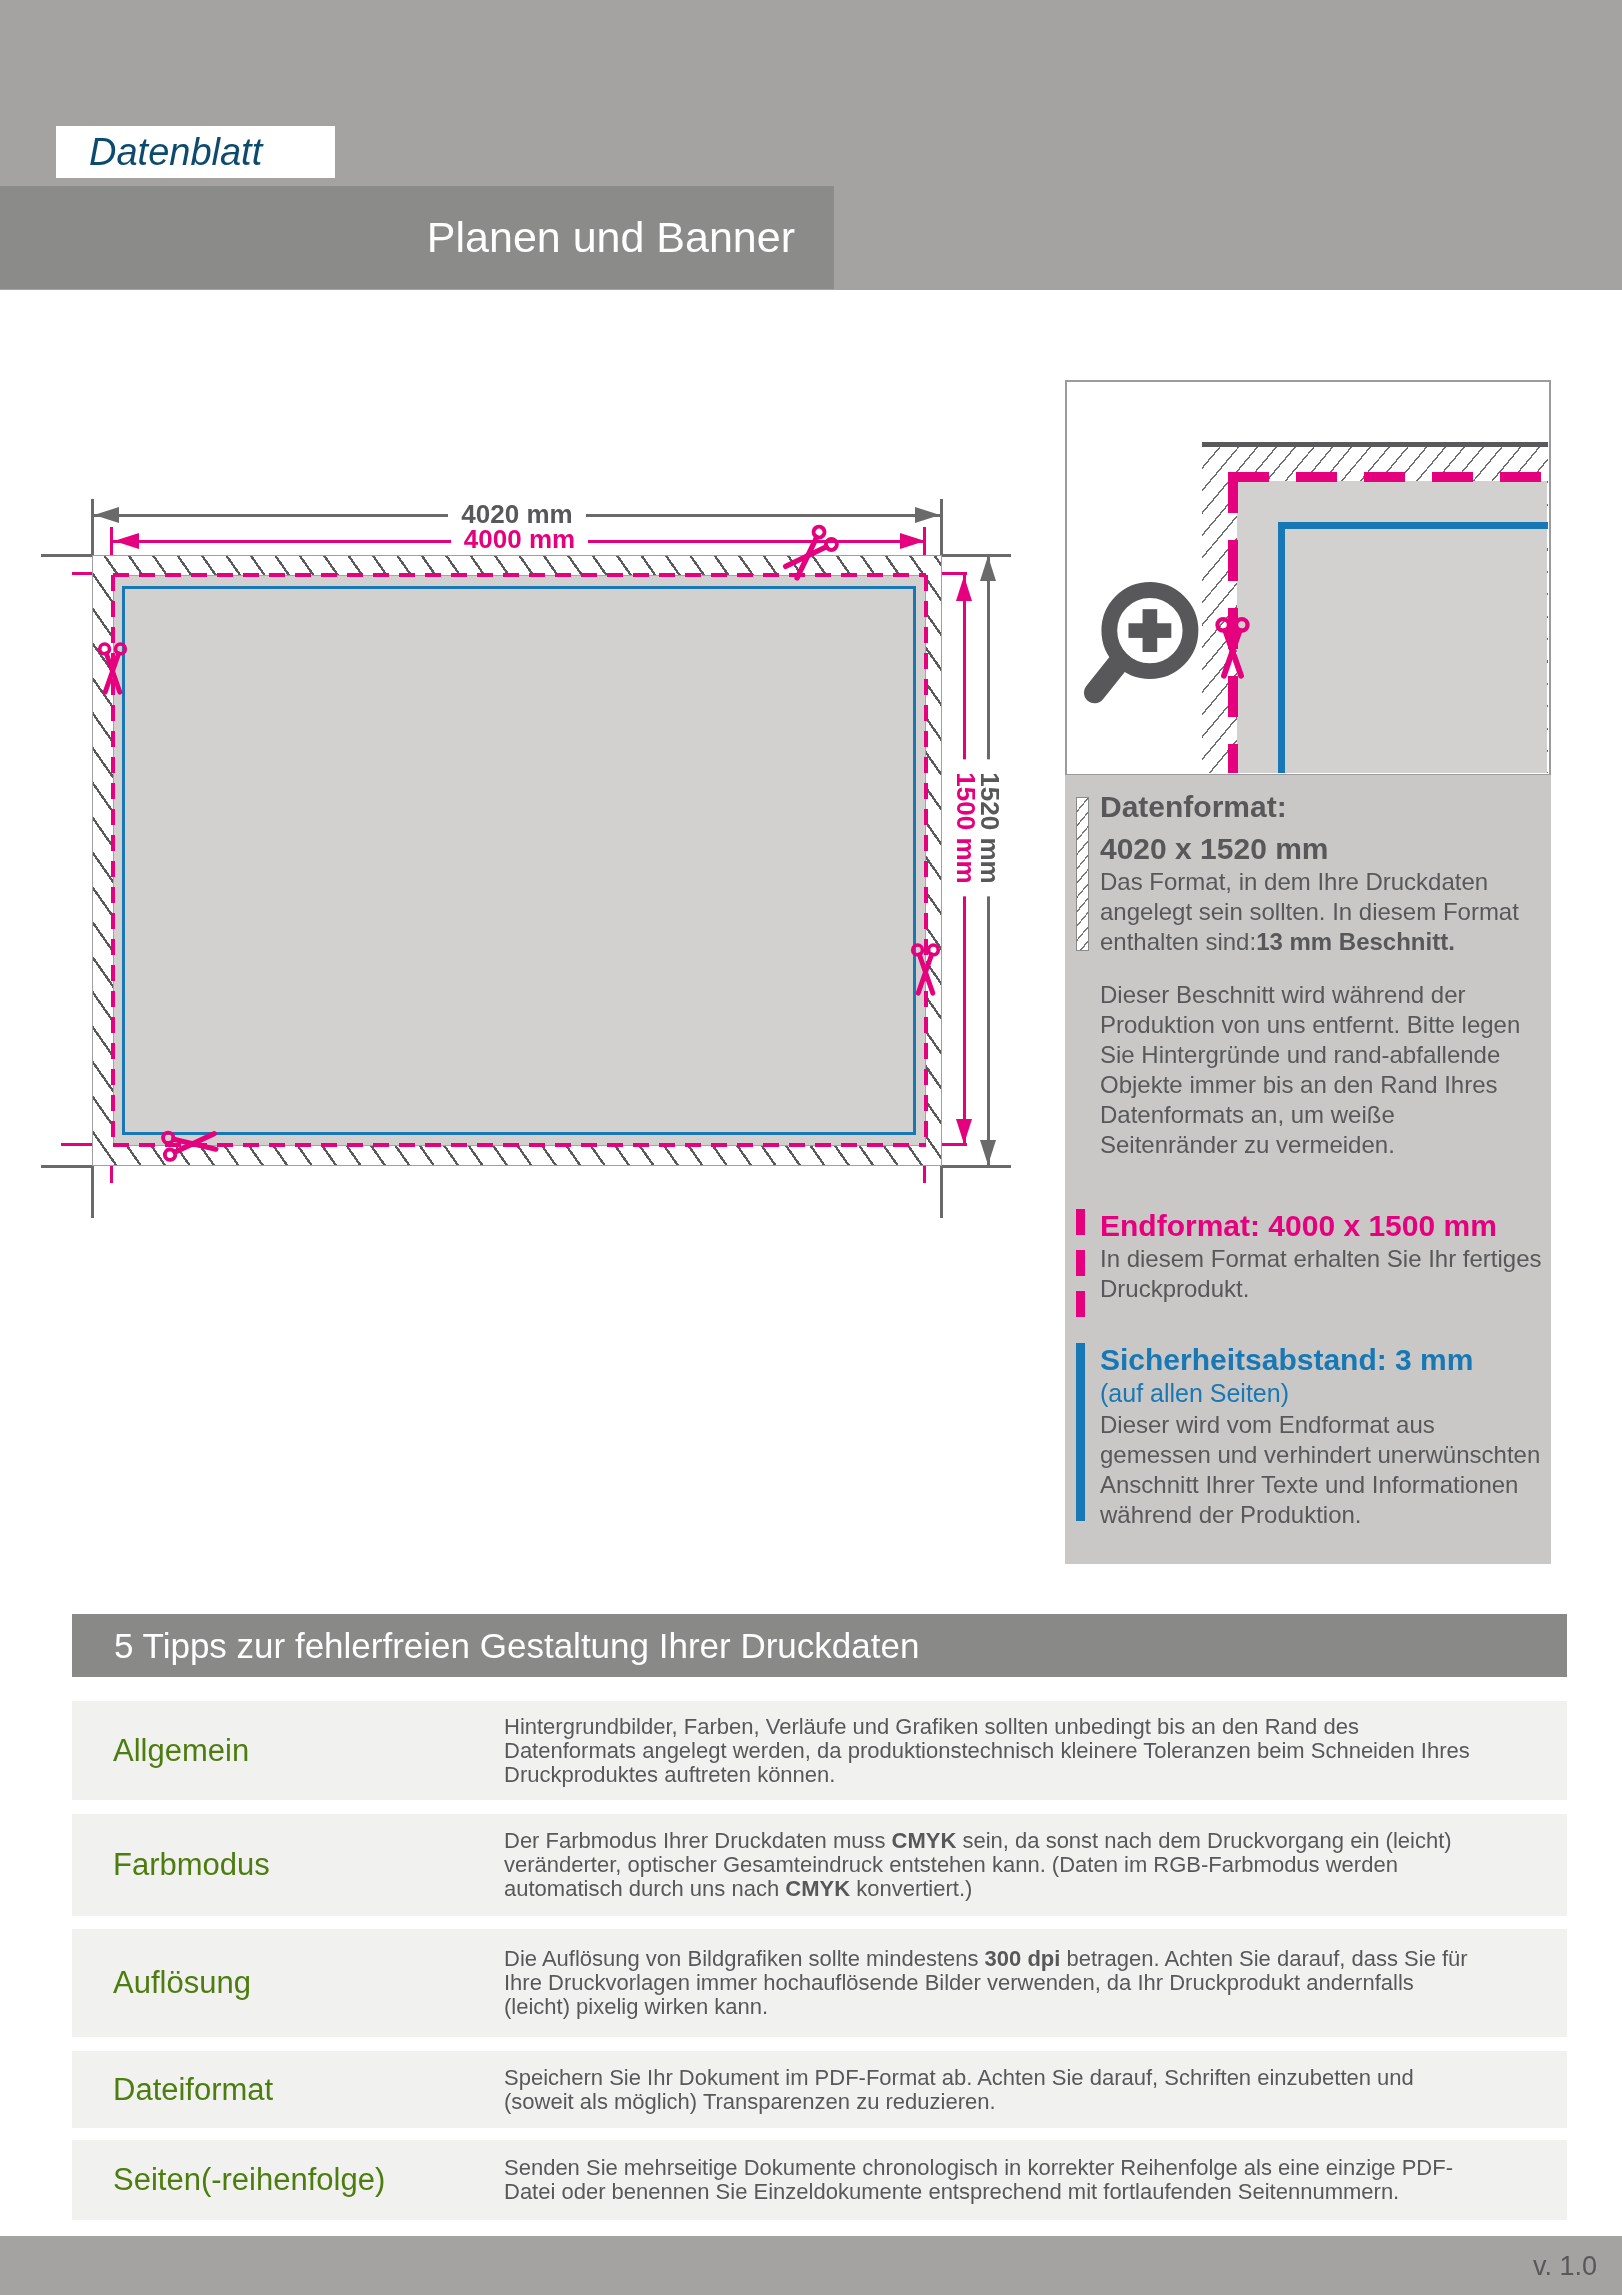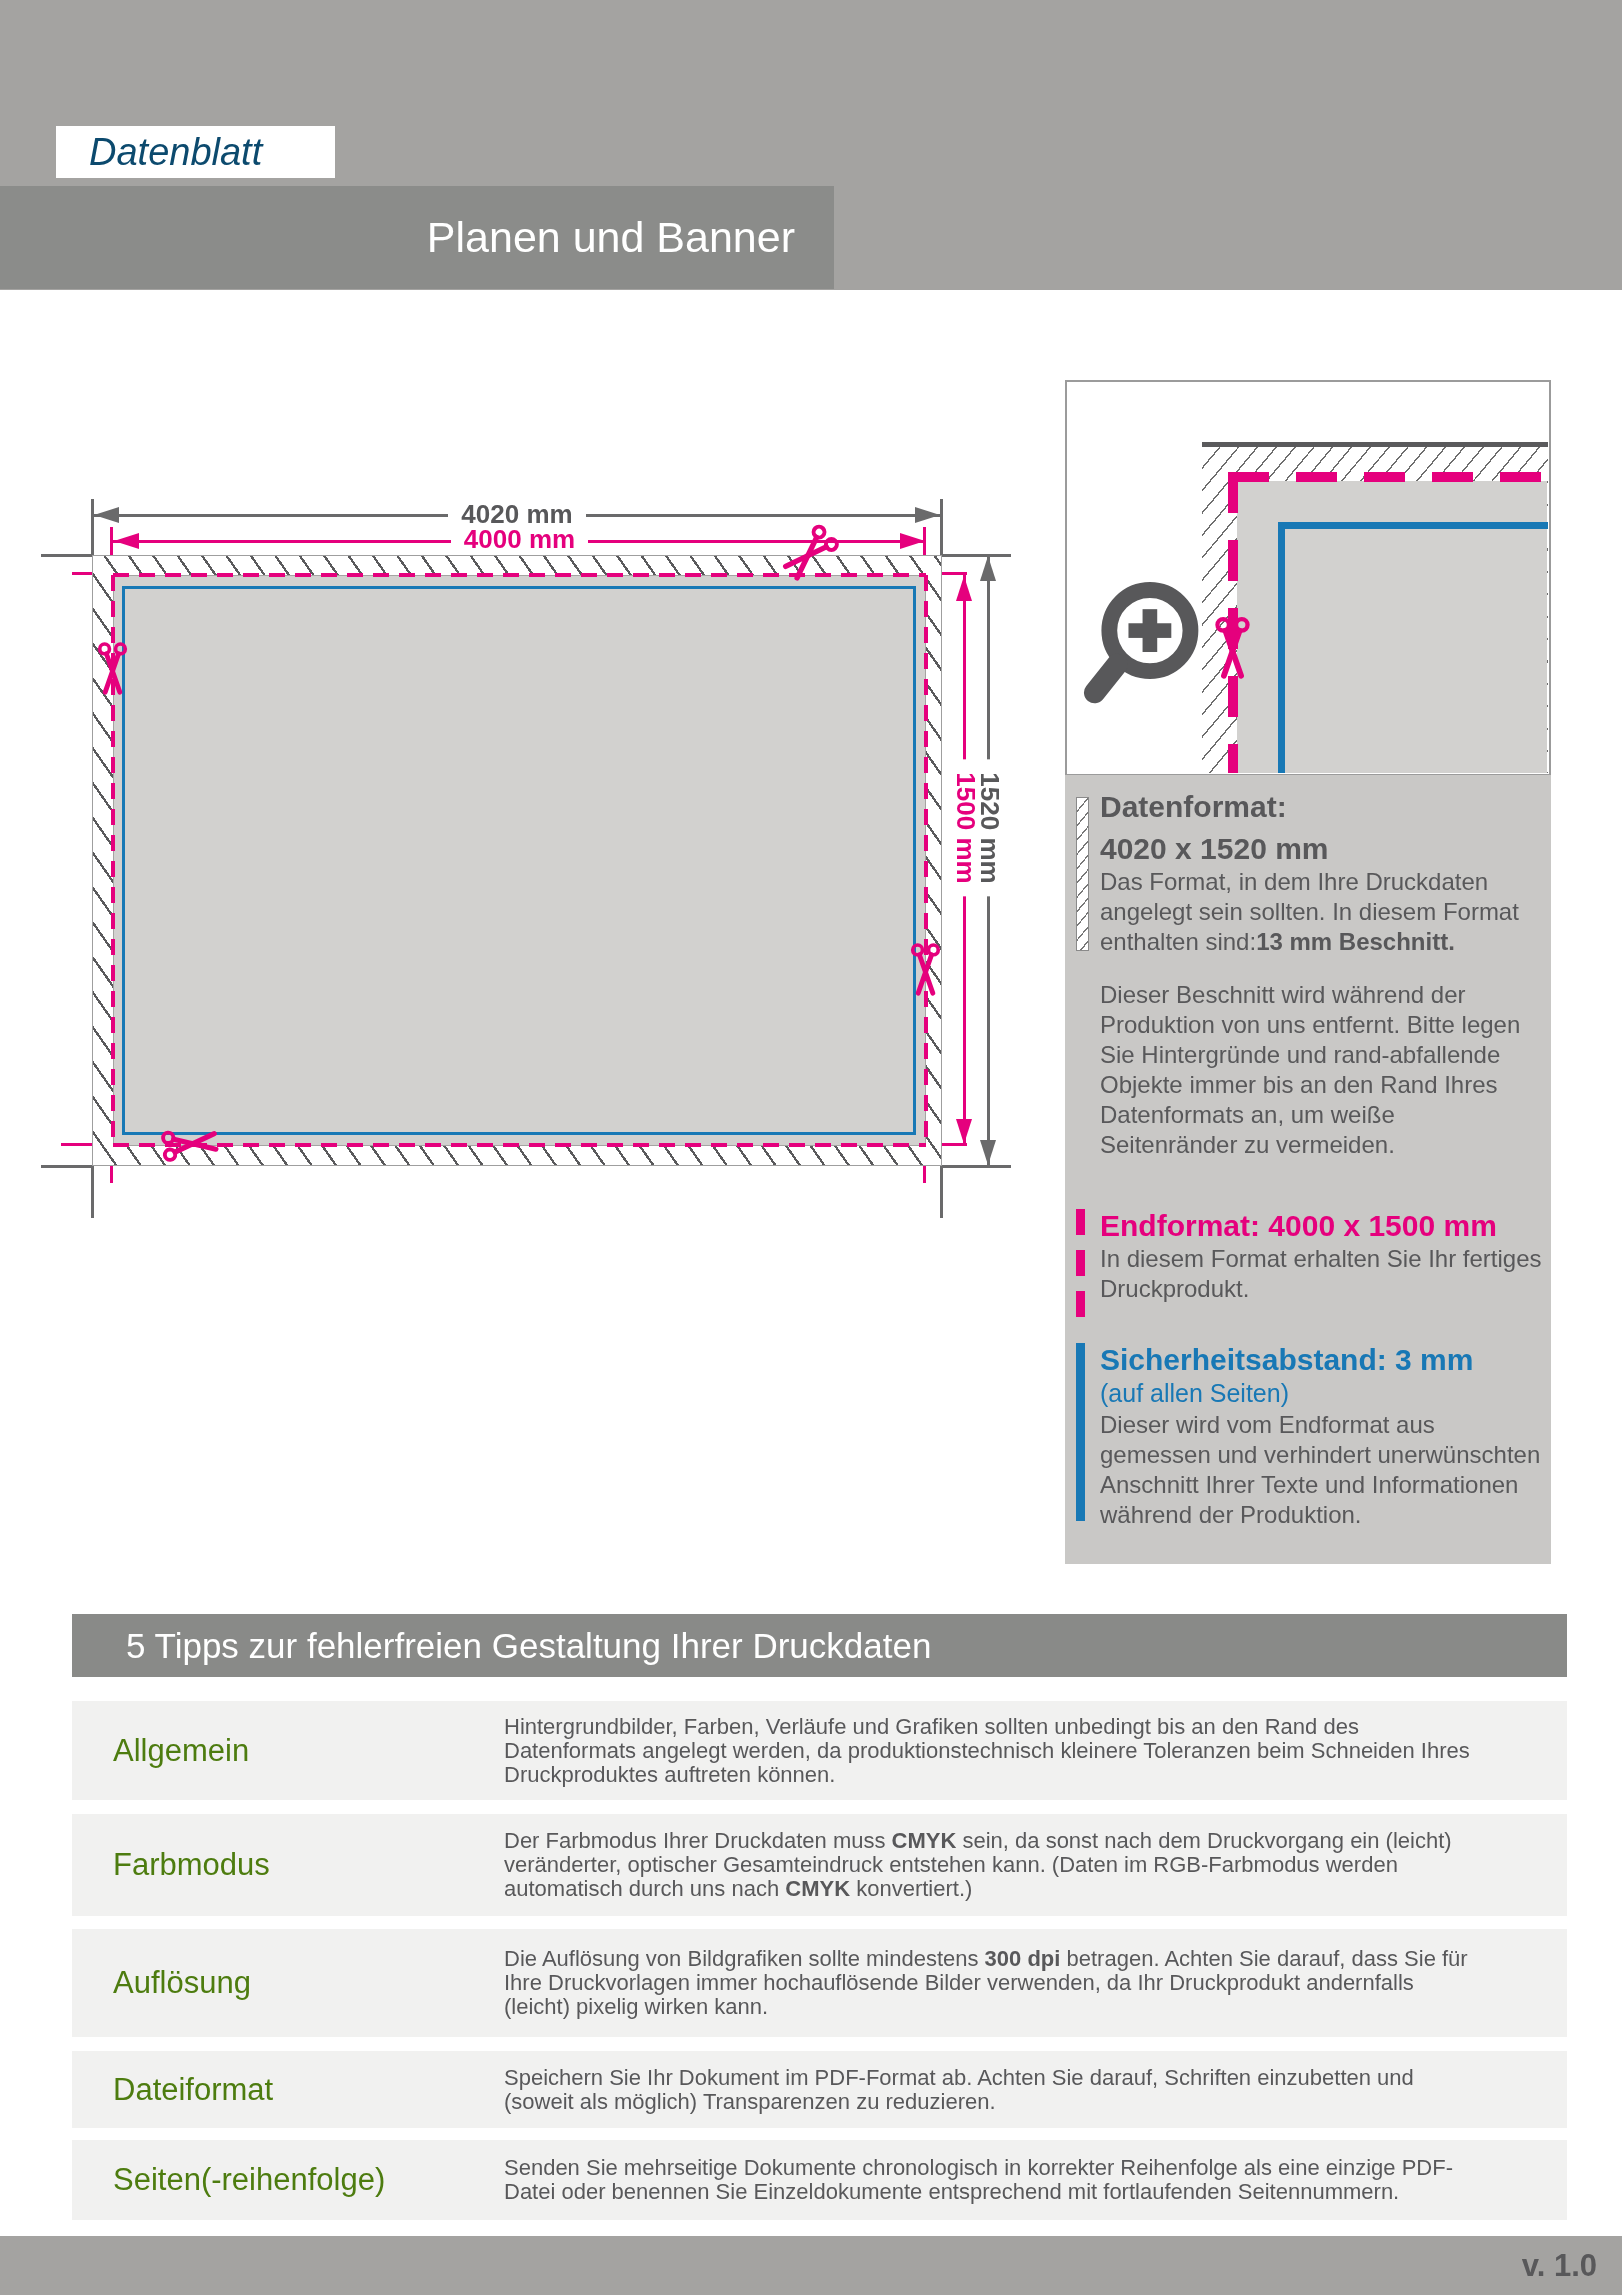--- a/index.html
+++ b/index.html
@@ -40,28 +40,28 @@
   .info-panel{left:1065px;top:775px;width:486px;height:789px;background:#c9c8c6;}
   .p-head{font-size:30px;font-weight:bold;line-height:42px;color:#58585a;white-space:nowrap;}
   .p-body{font-size:24px;line-height:30px;color:#58585a;width:448px;}
   .hatch-strip{background-color:#ffffff;border:1.3px solid #8a8a8a;
     background-image:repeating-linear-gradient(130deg,transparent 0 7.9px,#787878 7.9px 9.2px);}
   .m-col{color:#e5007d;}
   .b-col{color:#1878b5;}
 
   
   .tips-bar{left:72px;top:1614px;width:1495px;height:63px;background:#898a88;
-    display:flex;align-items:center;padding-left:54px;font-size:35px;color:#ffffff;}
+    display:flex;align-items:center;padding-left:42px;font-size:35px;color:#ffffff;}
   .tip-row{left:72px;width:1495px;background:#f1f1f0;display:flex;align-items:center;}
   .tip-label{width:432px;padding-left:41px;font-size:31px;color:#4d7c0f;flex:none;}
   .tip-text{font-size:22px;line-height:24px;color:#58585a;width:968px;}
 
   .footer{left:0;top:2236px;width:1623px;height:60px;background:#a4a3a1;
     display:flex;align-items:center;justify-content:flex-end;padding-right:26px;
-    font-size:31px;color:#58585a;font-weight:bold;}
+    font-size:27px;color:#58585a;}
 </style>
 </head>
 <body>
 
 <div id="page">
 
   <div class="abs top-gray"></div>
   <div class="abs datenblatt-box">
     <span>Datenblatt</span>
   </div>

